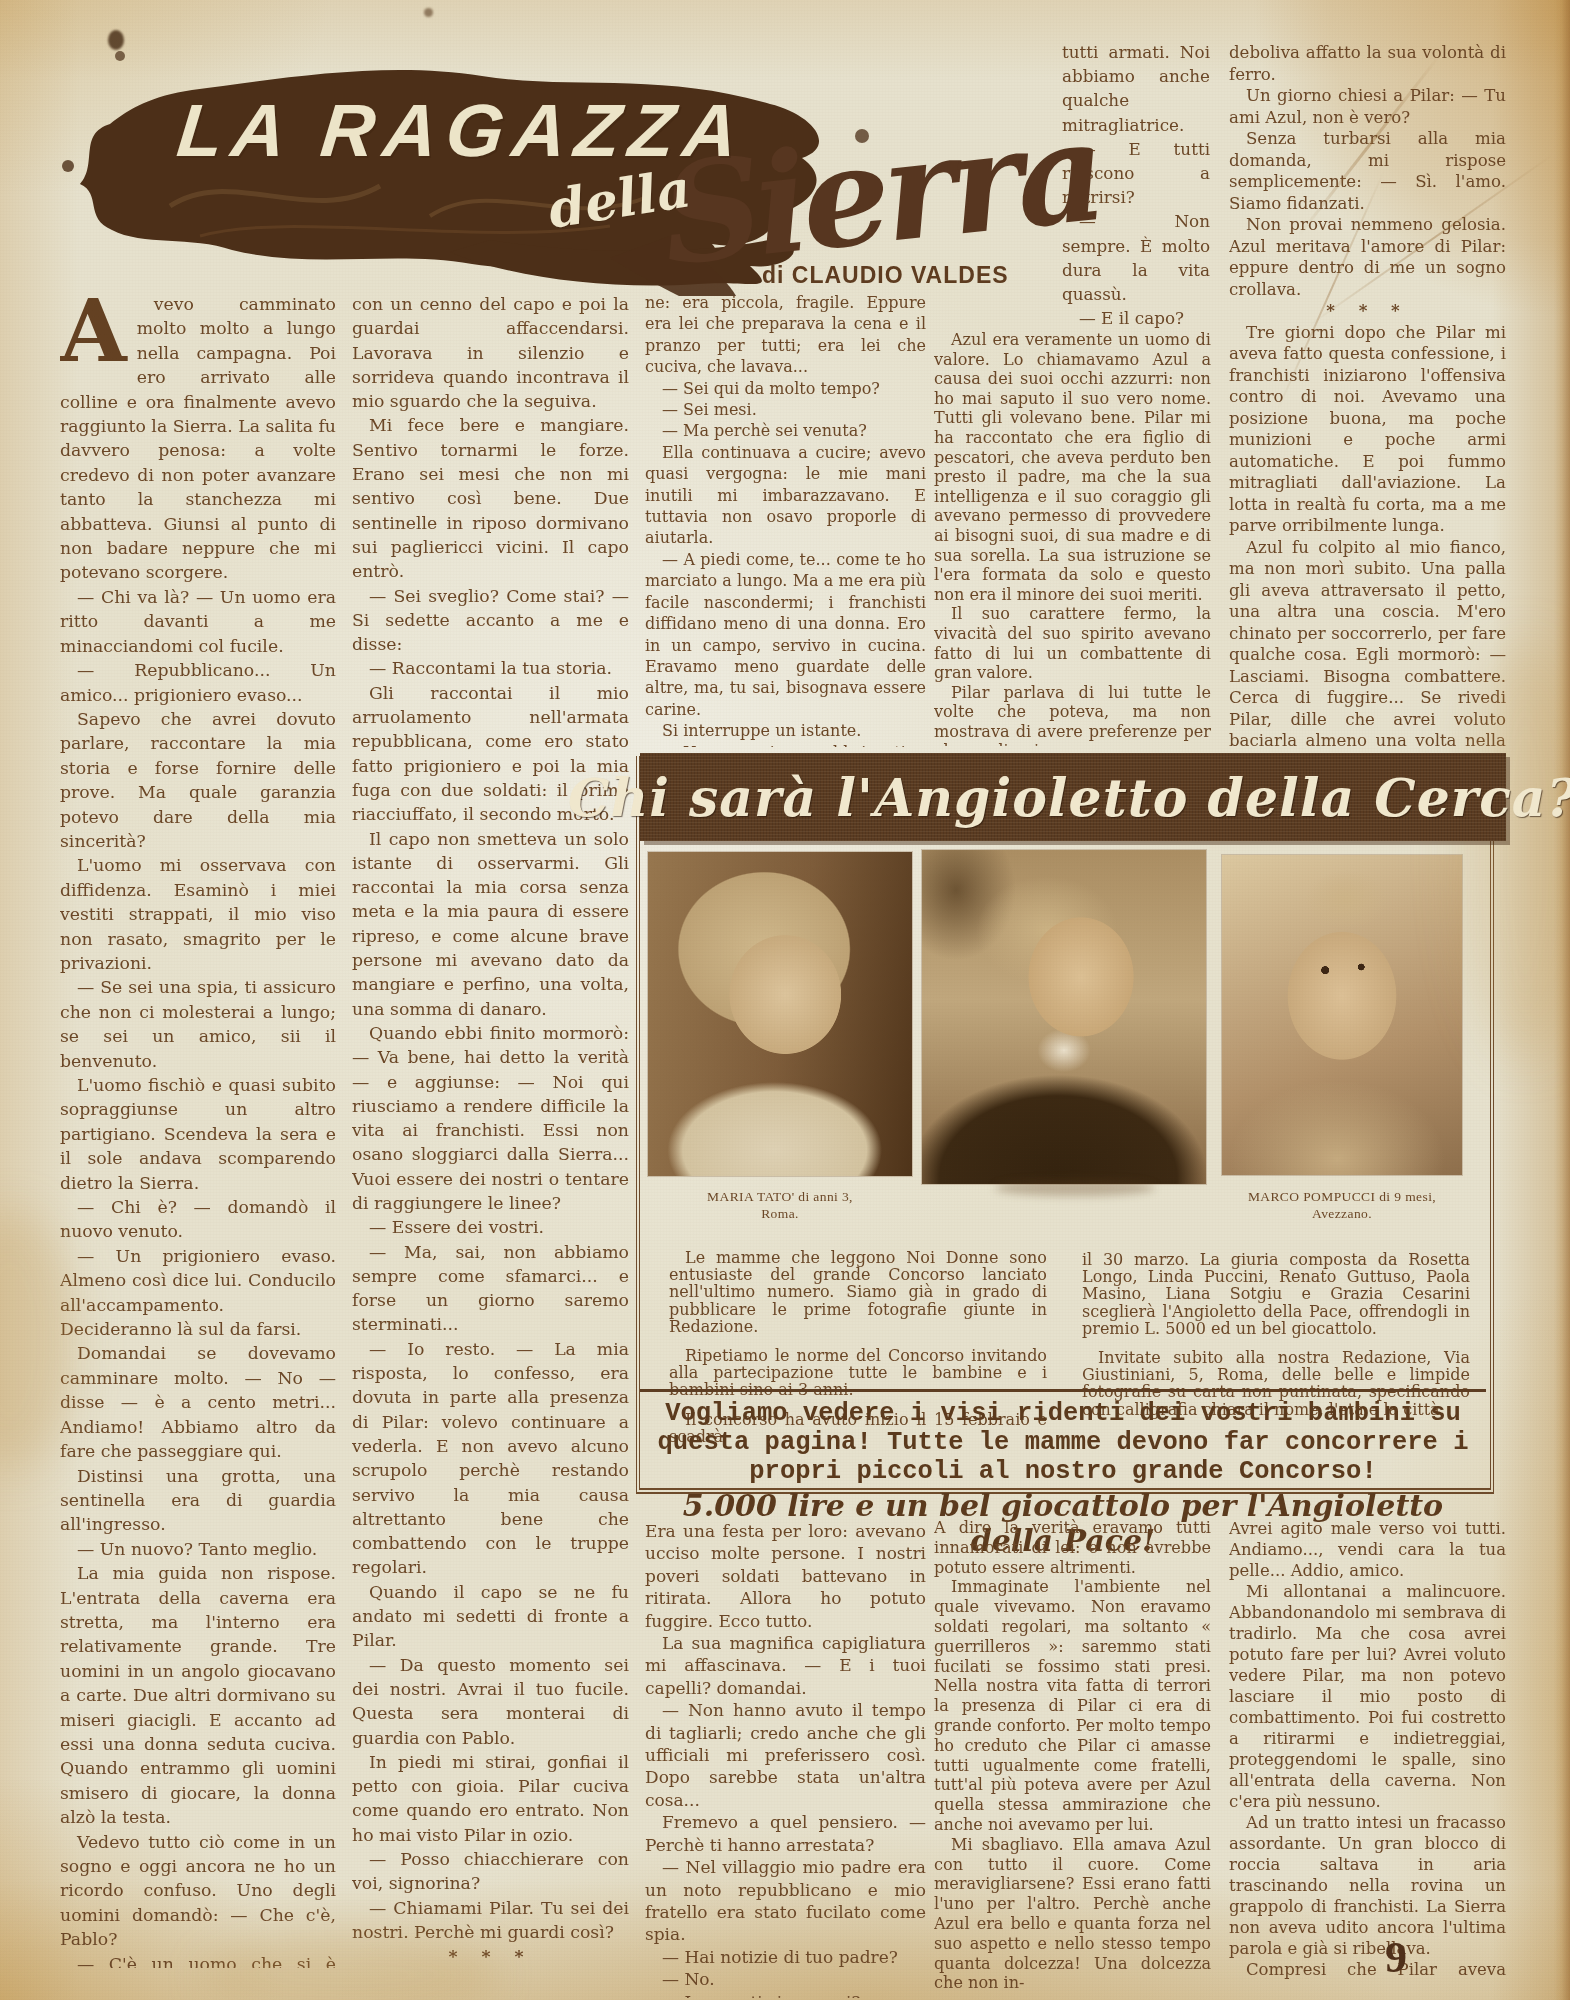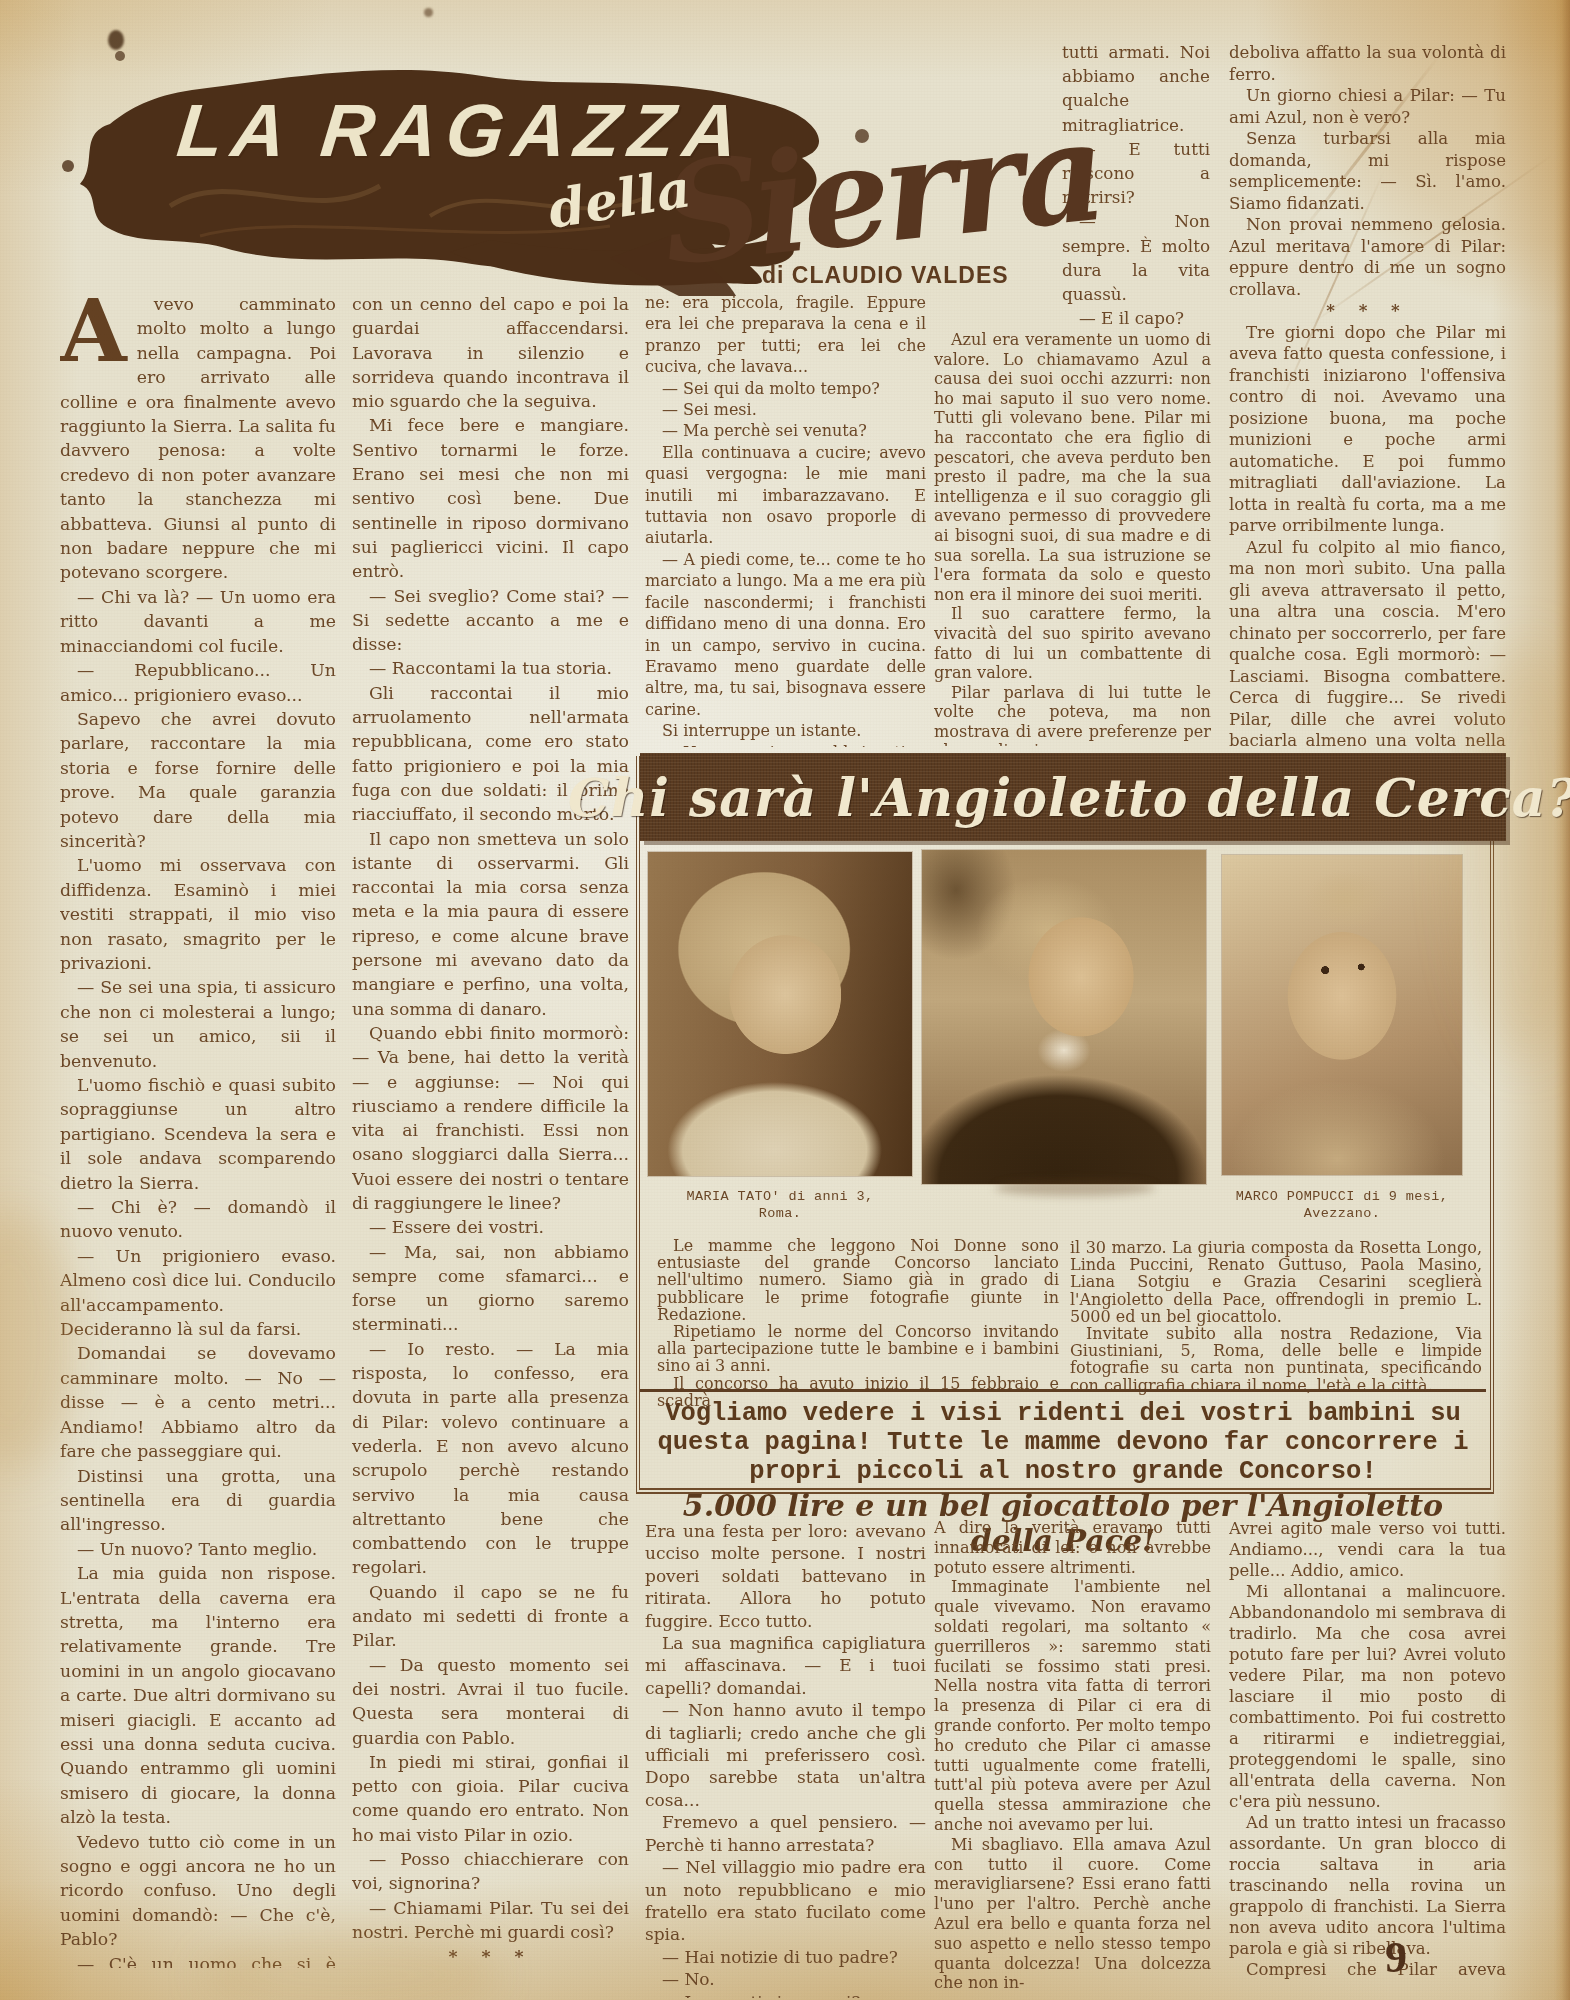--- a/index.html
+++ b/index.html
@@ -96,27 +96,27 @@
       radial-gradient(ellipse 30% 30% at 12% 12%, #6d5434 0%, rgba(0,0,0,0) 70%),
       linear-gradient(180deg, #ab8e63 0%, #c0a77d 45%, #8a6b47 100%);}
   #photo3{left:1222px; top:855px; width:240px; height:320px;
     background-image:
       radial-gradient(circle 7px at 43% 36%, #3c2614 0%, #3c2614 55%, rgba(0,0,0,0) 60%),
       radial-gradient(circle 6px at 58% 35%, #3c2614 0%, #3c2614 55%, rgba(0,0,0,0) 60%),
       radial-gradient(ellipse 34% 30% at 50% 44%, #dcc096 0%, #c9aa7d 66%, rgba(0,0,0,0) 67%),
       radial-gradient(ellipse 26% 14% at 52% 14%, #cdb488 0%, rgba(0,0,0,0) 66%),
       radial-gradient(ellipse 62% 34% at 48% 95%, #c5aa7f 0%, rgba(0,0,0,0) 72%),
       linear-gradient(160deg, #dcc8a0 0%, #b2916a 62%, #8e6f4c 100%);}
-  .caption{position:absolute; text-align:center; font-family:Liberation Mono, monospace;
+  .caption{position:absolute; text-align:center; font-family:Liberation Serif, serif;
     font-size:13.5px; line-height:17px; color:#6b4727; letter-spacing:.4px;}
   .caption p{margin:0; text-indent:0;}
   #cap1{left:648px; top:1188px; width:264px;}
   #cap2{left:1222px; top:1188px; width:240px;}
   .feature-body{position:absolute; text-align:justify; color:#6b4727; font-size:16px; line-height:17.2px;}
-  .feature-body p{margin:0; text-indent:16px;}
+  .feature-body p{margin:12px; text-indent:16px;}
   .feature-body.cont p:first-child{text-indent:0;}
   #fbody-left{left:657px; top:1237px; width:402px;}
   #fbody-right{left:1070px; top:1239px; width:412px;}
   .cta{position:absolute; left:640px; top:1389px; width:846px; height:96px;
     border-top:3px solid #5d3d22; text-align:center; color:#5b3a1d;}
   .cta-bold{margin-top:7px; font-family:Liberation Mono, monospace; font-weight:bold;
     font-size:25.5px; line-height:29px; padding:0 8px;}
   .cta-prize{font-family:"DejaVu Serif",serif; font-style:italic; font-weight:bold;
     font-size:30px; margin-top:2px;}
   .page-number{position:absolute; left:1385px; top:1932px; font-size:44px; font-weight:bold;

